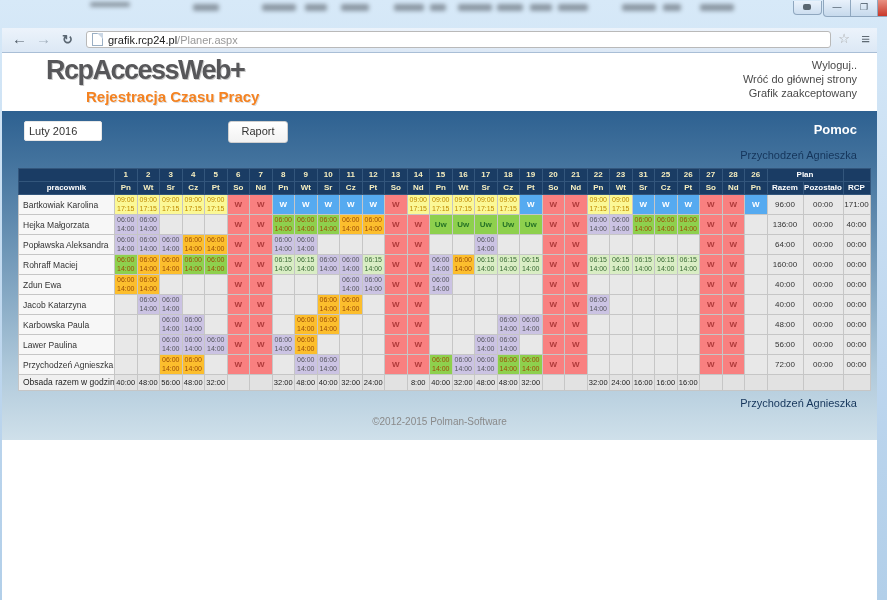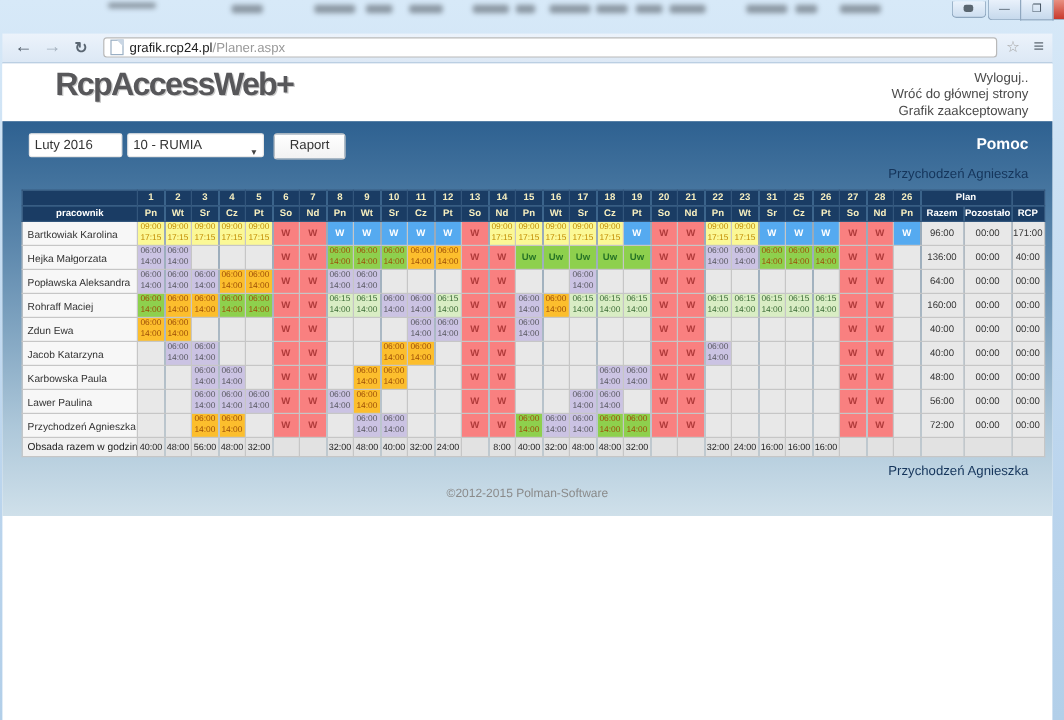--- a/index.html
+++ b/index.html
@@ -48,21 +48,21 @@
   
   .viewport{position:absolute;top:53px;left:2px;width:875px;height:547px;background:#fff;}
   .hdrband{position:absolute;top:0;left:0;right:0;height:62px;background:#fff;}
   .logo-title{position:absolute;left:44px;top:2px;font-size:27px;font-weight:bold;color:#57575a;
     letter-spacing:-1.5px;text-shadow:1px 1px 0 #c9c9c9;}
   .logo-sub{position:absolute;left:84px;top:35px;font-size:15px;font-weight:bold;color:#f58220;
     text-shadow:1px 1px 0 #ddd;}
   .hdr-links{position:absolute;right:20px;top:5px;text-align:right;font-size:11px;color:#4a4a4a;line-height:14px;margin-left:36px;}
   .hdr-links div{cursor:default;}
   .separator{position:absolute;left:26px;right:12px;top:61px;border-top:1px solid #9c9c9c;}
-  .panel{position:absolute;left:0;right:0;top:48px;height:329px;
+  .panel{position:absolute;left:0;right:0;top:58px;height:329px;
     background:linear-gradient(180deg,#2e6191 0%,#41719c 14%,#5d88ad 32%,#86a9c4 56%,#aec8da 78%,#cfe0ea 100%);}
   .month-input{position:absolute;left:22px;top:10px;width:78px;height:20px;background:#fff;
     border:1px solid #e8e8e8;border-radius:2px;font-size:11px;color:#333;line-height:18px;padding:0 4px;box-sizing:border-box;}
   .dept-select{position:absolute;left:104px;top:10px;width:114px;height:20px;background:#fff;
     border:1px solid #e8e8e8;border-radius:2px;font-size:11px;color:#333;line-height:18px;padding:0 4px;box-sizing:border-box;}
   .caret{position:absolute;right:4px;top:7px;font-size:7px;color:#444;}
   .raport-btn{position:absolute;left:226px;top:10px;width:58px;height:20px;background:linear-gradient(#fff,#f2f2f2);
     border:1px solid #cfcfcf;border-radius:3px;font-size:11px;color:#333;text-align:center;line-height:18px;}
   .pomoc{position:absolute;right:20px;top:11px;font-size:13px;font-weight:bold;color:#fff;}
   .user-top{position:absolute;right:20px;top:38px;font-size:11px;color:#15355b;}
@@ -124,34 +124,31 @@
       <span class="pgicon"></span>
       <span class="url-text"><span class="url-domain">grafik.rcp24.pl</span><span class="url-path">/Planer.aspx</span></span>
     </div>
     <span class="star">☆</span>
     <span class="menu">≡</span>
   </div>
 
   <div class="viewport">
     <div class="hdrband">
       <div class="logo-title">RcpAccessWeb+</div>
+      <div class="logo-sub">Rejestracja Czasu Pracy</div>
       <div class="hdr-links">
         <div>Wyloguj..</div>
         <div>Wróć do głównej strony</div>
         <div>Grafik zaakceptowany</div>
       </div>
     </div>
     <div class="separator"></div>
 
     <div class="panel">
       <div class="month-input">Luty 2016</div>
-      <div class="dept-select">
-        <span>10 - RUMIA</span>
-        <span class="caret">▼</span>
-      </div>
       <div class="raport-btn">Raport</div>
       <div class="pomoc">Pomoc</div>
       <div class="user-top">Przychodzeń Agnieszka</div>
 
       <table class="sched" id="schedule-table">
           <colgroup>
             <col style="width: 96px;">
             <col style="width: 22.5px;">
             <col style="width: 22.5px;">
             <col style="width: 22.5px;">

